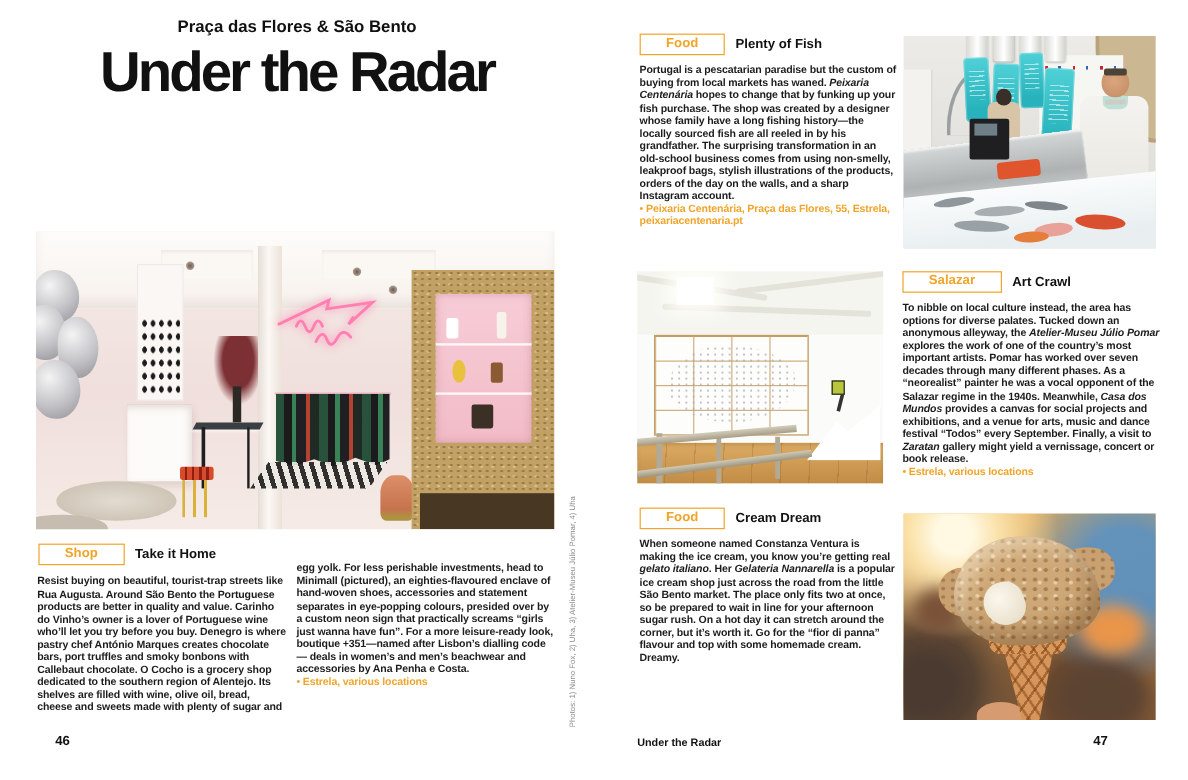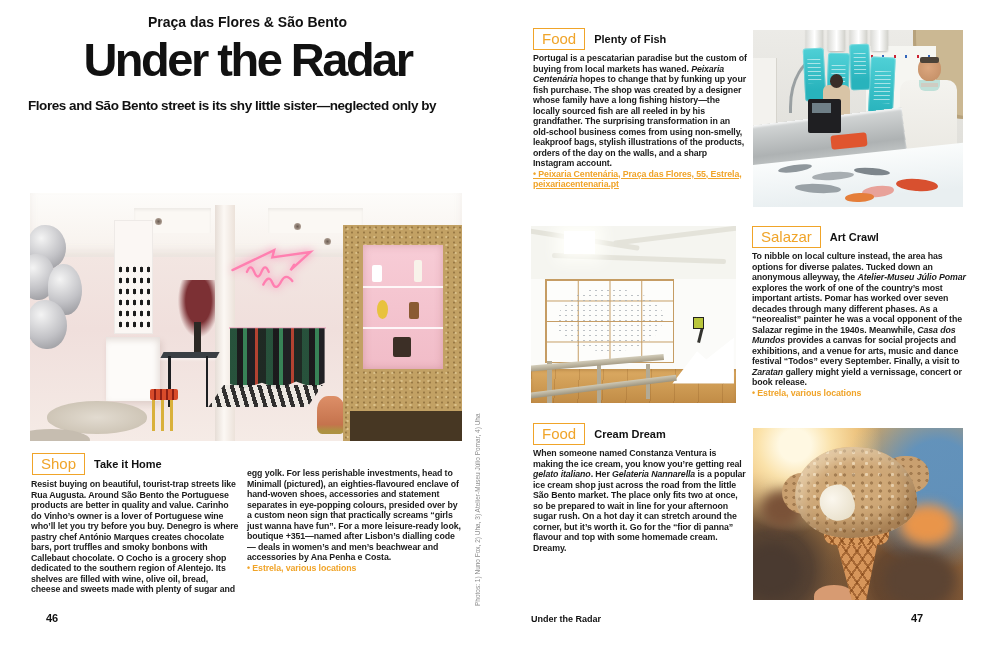--- a/index.html
+++ b/index.html
@@ -12,22 +12,22 @@
   .it{font-style:italic;}
 
   
   .kicker{left:25px;top:14px;width:445px;text-align:center;font-size:14px;font-weight:700;letter-spacing:0;}
   .big-title{left:25px;top:32px;width:445px;text-align:center;font-size:47px;font-weight:700;letter-spacing:-2.5px;}
   .intro{left:28px;top:96px;width:475px;font-size:13.5px;font-weight:700;line-height:20px;letter-spacing:-0.45px;}
   .intro div{white-space:nowrap;}
 
   
   .tagrow{display:flex;align-items:center;gap:9px;}
-  .tag{display:inline-block;border:1.5px solid #F0A429;color:#F0A429;font-weight:400;font-size:15px;
-       padding:2px 8px 3px;line-height:1;}
+  .tag{display:inline-block;border:1.5px solid #F0A429;color:#F0A429;font-weight:700;font-size:11px;
+       padding:2px 21px 3px;line-height:1;}
   .sec-head{font-size:11px;font-weight:700;color:#111;}
   .body-txt{font-size:8.8px;font-weight:700;line-height:10.5px;color:#1c1c1c;letter-spacing:-0.1px;}
   .addr{font-size:8.8px;font-weight:700;line-height:10.5px;color:#F0A429;letter-spacing:-0.1px;margin-top:0;}
 
   
   .pageno{font-size:11px;font-weight:700;}
   .running{font-size:9px;font-weight:700;}
 
   
   .credits{left:474px;top:606px;transform:rotate(-90deg);transform-origin:0 0;
@@ -170,21 +170,20 @@
     background:radial-gradient(circle at 40% 35%,#fbf7ee,#e8dfc9 85%);border-radius:52% 48% 44% 56%;}
   .p4-hand{left:29%;top:91%;width:19%;height:13%;border-radius:50% 50% 0 0;background:#d79b72;}
 </style>
 </head>
 <body>
 
 <div class="abs kicker">Praça das Flores &amp; São Bento</div>
 <div class="abs big-title">Under the Radar</div>
 
 <div class="abs intro">
-  <div>Flores and São Bento street is its shy little sister—neglected only by</div>
 </div>
 
 <div class="photo" id="ph1">
   <div class="p1-ceiling"></div>
   <div class="p1-coffer" style="left:24%;width:18%;"></div>
   <div class="p1-coffer" style="left:55%;width:22%;"></div>
   <div class="p1-spot" style="left:29%;top:10%;"></div>
   <div class="p1-spot" style="left:43%;top:14%;"></div>
   <div class="p1-spot" style="left:61%;top:12%;"></div>
   <div class="p1-spot" style="left:68%;top:18%;"></div>
@@ -249,21 +248,21 @@
 </div>
 
 <div class="abs pageno" style="left:46px;top:612px;">46</div>
 
 <div class="abs tagrow" style="left:533px;top:28px;">
   <span class="tag">Food</span>
   <span class="sec-head">Plenty of Fish</span>
 </div>
 <div class="abs" style="left:533px;top:53px;width:214px;">
   <div class="body-txt" style="position:static;"><span>Portugal is a pescatarian paradise but the custom of buying from local markets has waned. </span><span class="it">Peixaria Centenária</span><span> hopes to change that by funking up your fish purchase. The shop was created by a designer whose family have a long fishing history—the locally sourced fish are all reeled in by his grandfather. The surprising transformation in an old-school business comes from using non-smelly, leakproof bags, stylish illustrations of the products, orders of the day on the walls, and a sharp Instagram account.</span></div>
-  <div class="addr" style="position:static;text-decoration:underline;">• Peixaria Centenária, Praça das Flores, 55, Estrela, peixariacentenaria.pt</div>
+  <div class="addr" style="position:static;">• Peixaria Centenária, Praça das Flores, 55, Estrela, peixariacentenaria.pt</div>
 </div>
 
 <div class="photo" id="ph2">
   <div class="p2-fridge"></div>
   <div class="p2-arch"></div>
   <div class="p2-wall"></div>
   <div class="p2-pins"></div>
   <div class="p2-hose"></div>
   <div class="p2-roll" style="left:25%;"></div>
   <div class="p2-roll" style="left:35.5%;"></div>

